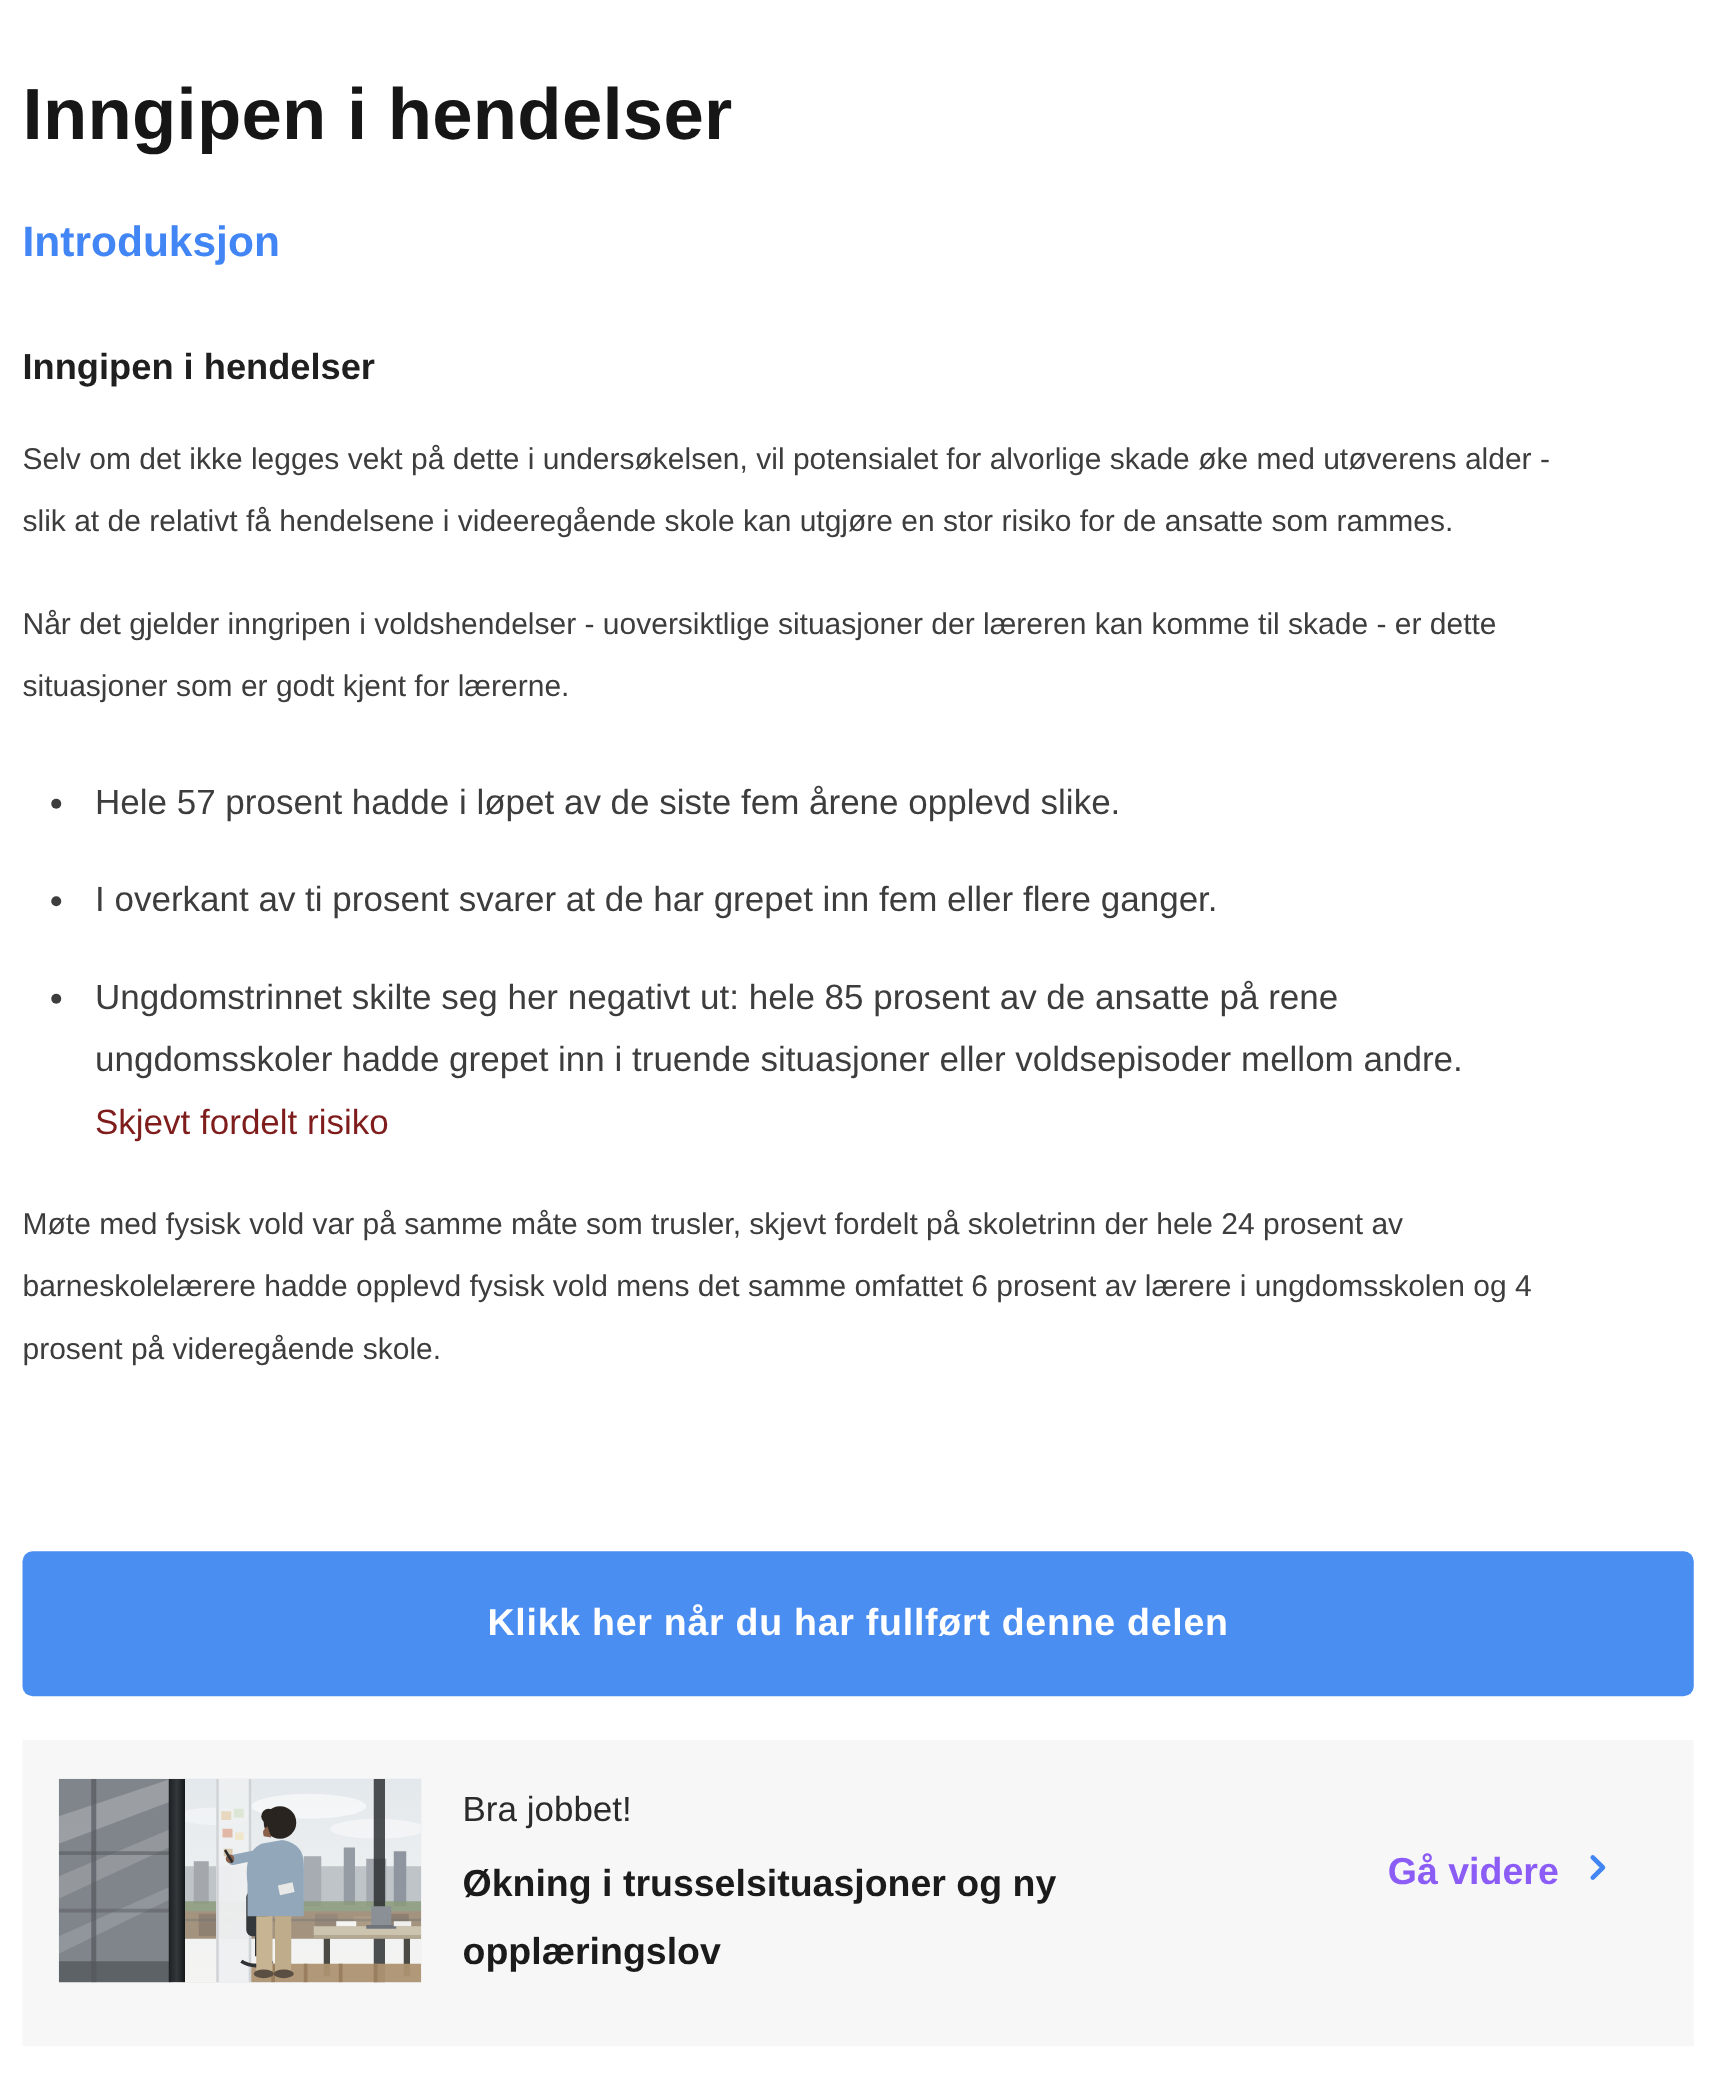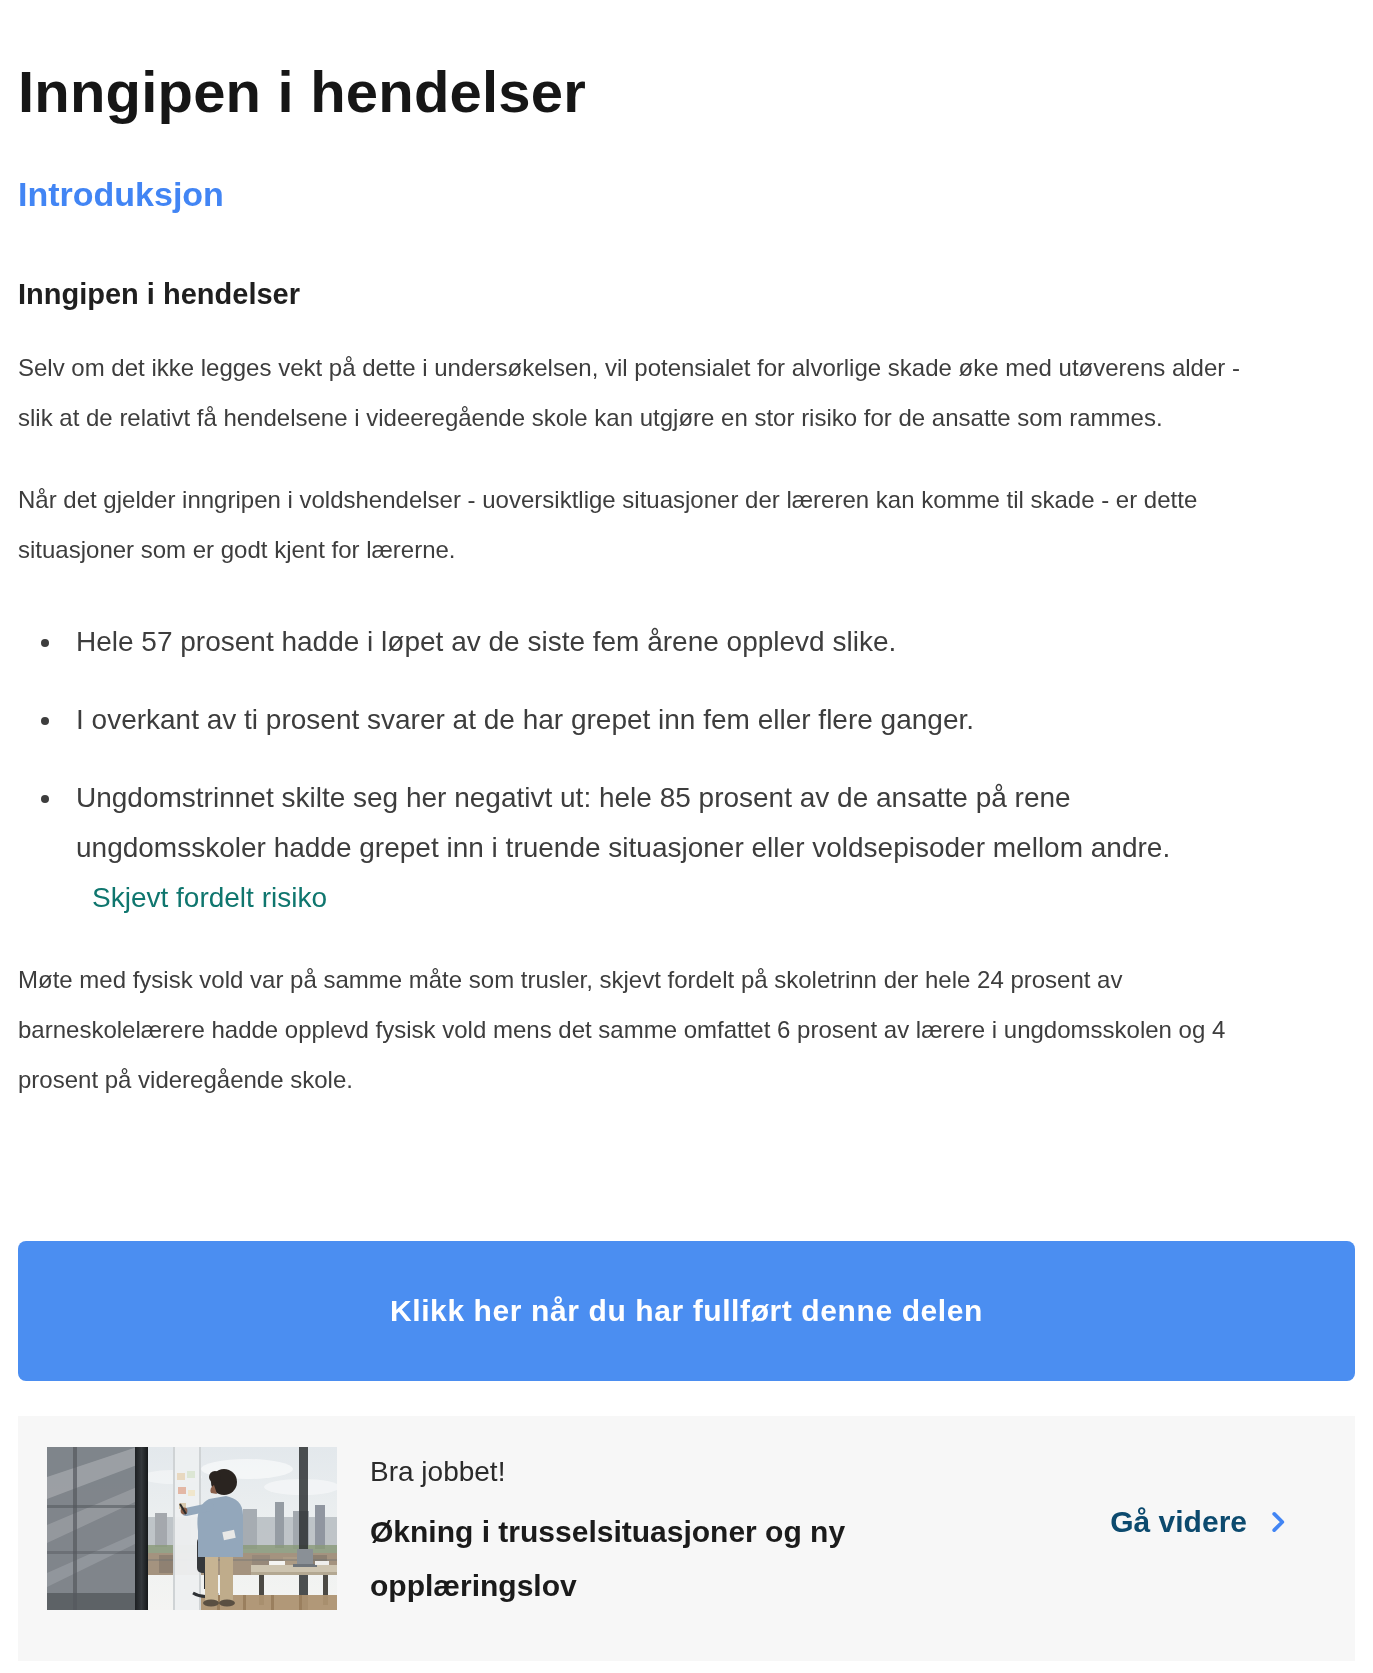--- a/index.html
+++ b/index.html
@@ -47,26 +47,26 @@
     max-width: 1250px;
   }
   ul.key-points li {
     font-size: 28px;
     line-height: 50px;
     color: #3d3d3d;
     padding-left: 12px;
     margin-bottom: 28px;
   }
   ul.key-points li:last-child { margin-bottom: 0; }
-  .li-subline { font-size: 28px; line-height: 50px; color: #0f766e; margin-left: 16px; }
+  .li-subline { font-size: 28px; line-height: 50px; color: #7f1d1d; }
   p.closing-para { margin-top: 32px; }
   .complete-btn {
     display: block;
     width: 1337px;
-    height: 140px;
+    height: 116px;
     margin-top: 136px;
     border: none;
     border-radius: 8px;
     background: #4b8ef1;
     color: #ffffff;
     font-family: "Liberation Sans", sans-serif;
     font-size: 30px;
     font-weight: 700;
     letter-spacing: 0.6px;
     cursor: pointer;
@@ -102,25 +102,24 @@
     margin-top: 14px;
     font-size: 30px;
     font-weight: 700;
     line-height: 54px;
     color: #1b1b1b;
     max-width: 560px;
   }
   .card-cta {
     flex: none;
     display: flex;
-    align-items: center;
     gap: 18px;
     margin-top: 58px;
     margin-right: 14px;
-    color: #0c4a6e;
+    color: #8b5cf6;
     font-size: 30px;
     font-weight: 700;
     text-decoration: none;
     cursor: pointer;
   }
   .chevron { display: inline-block; }
 </style>
 </head>
 <body>
 

